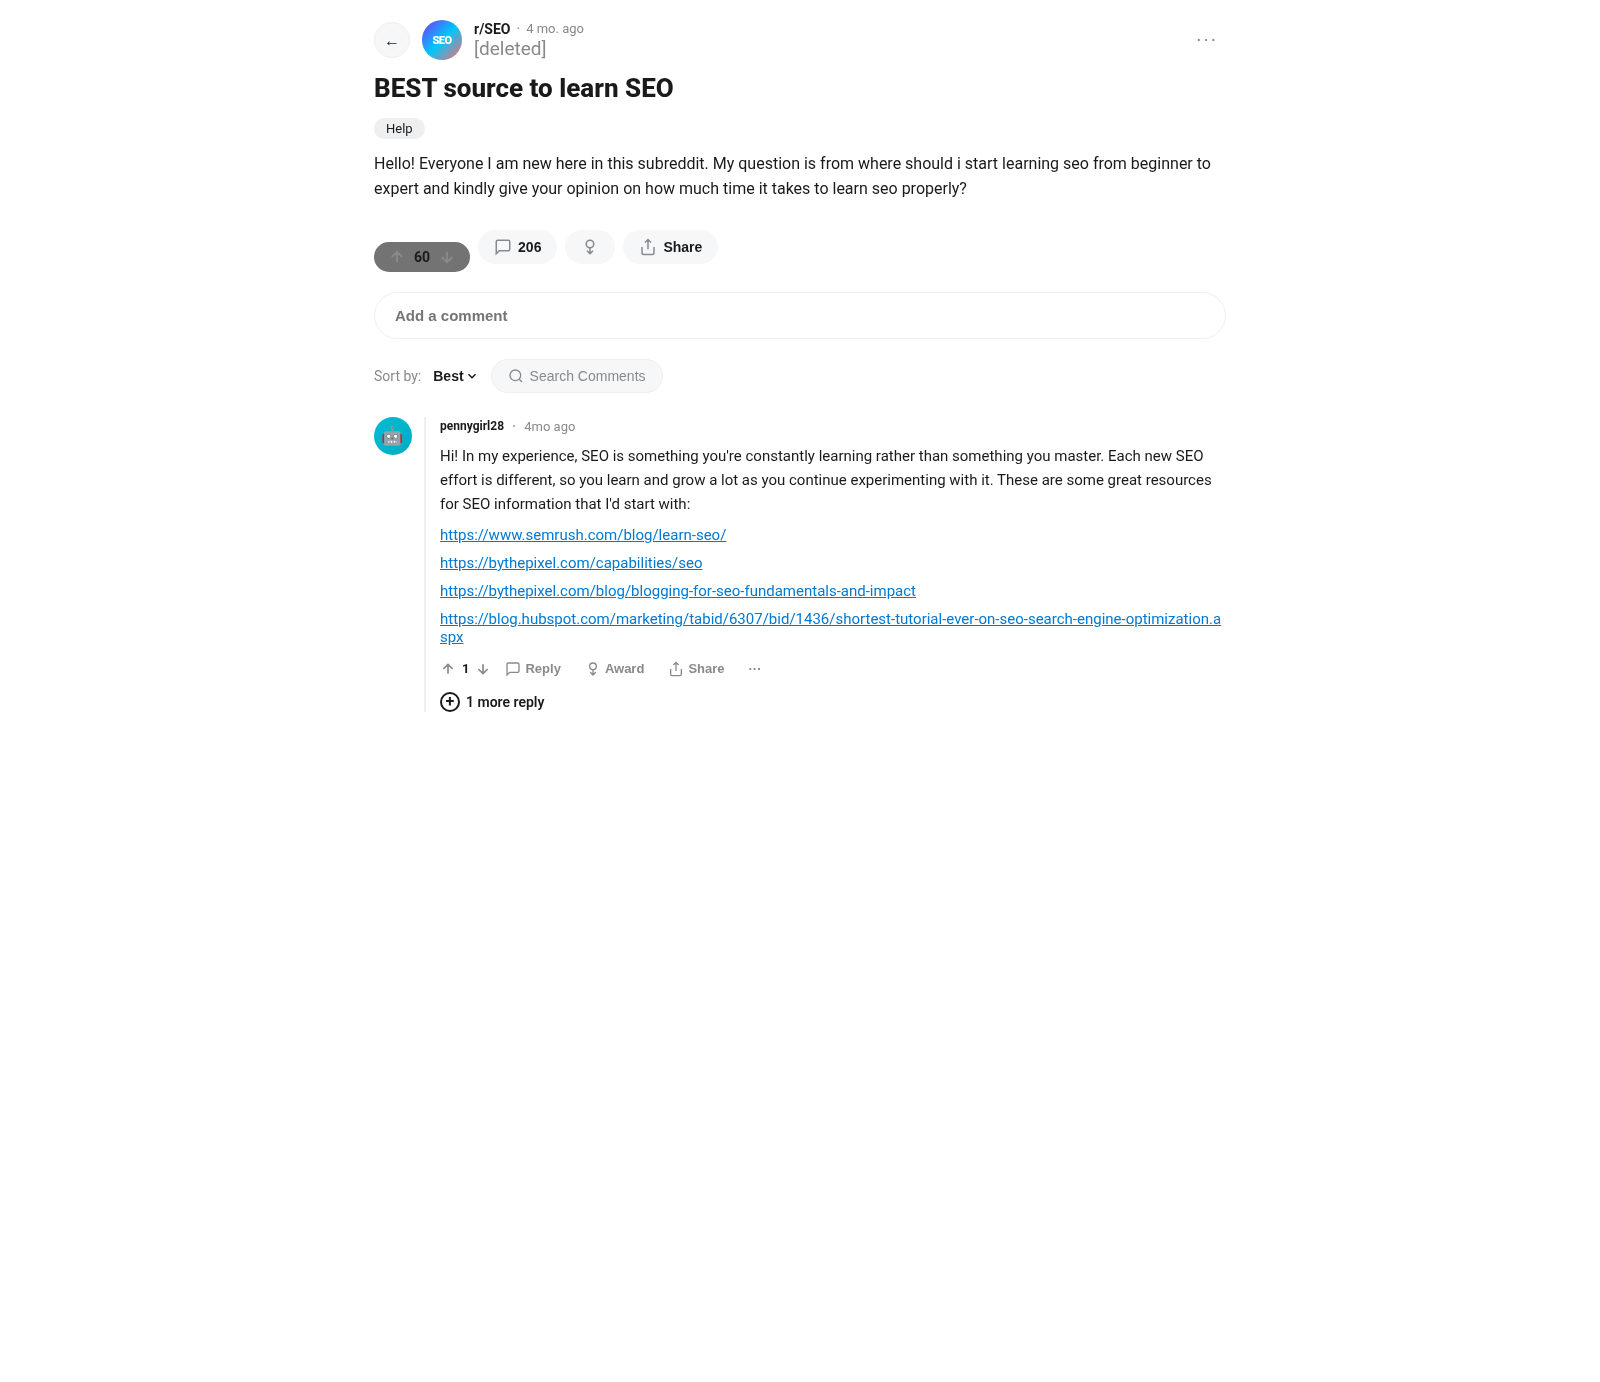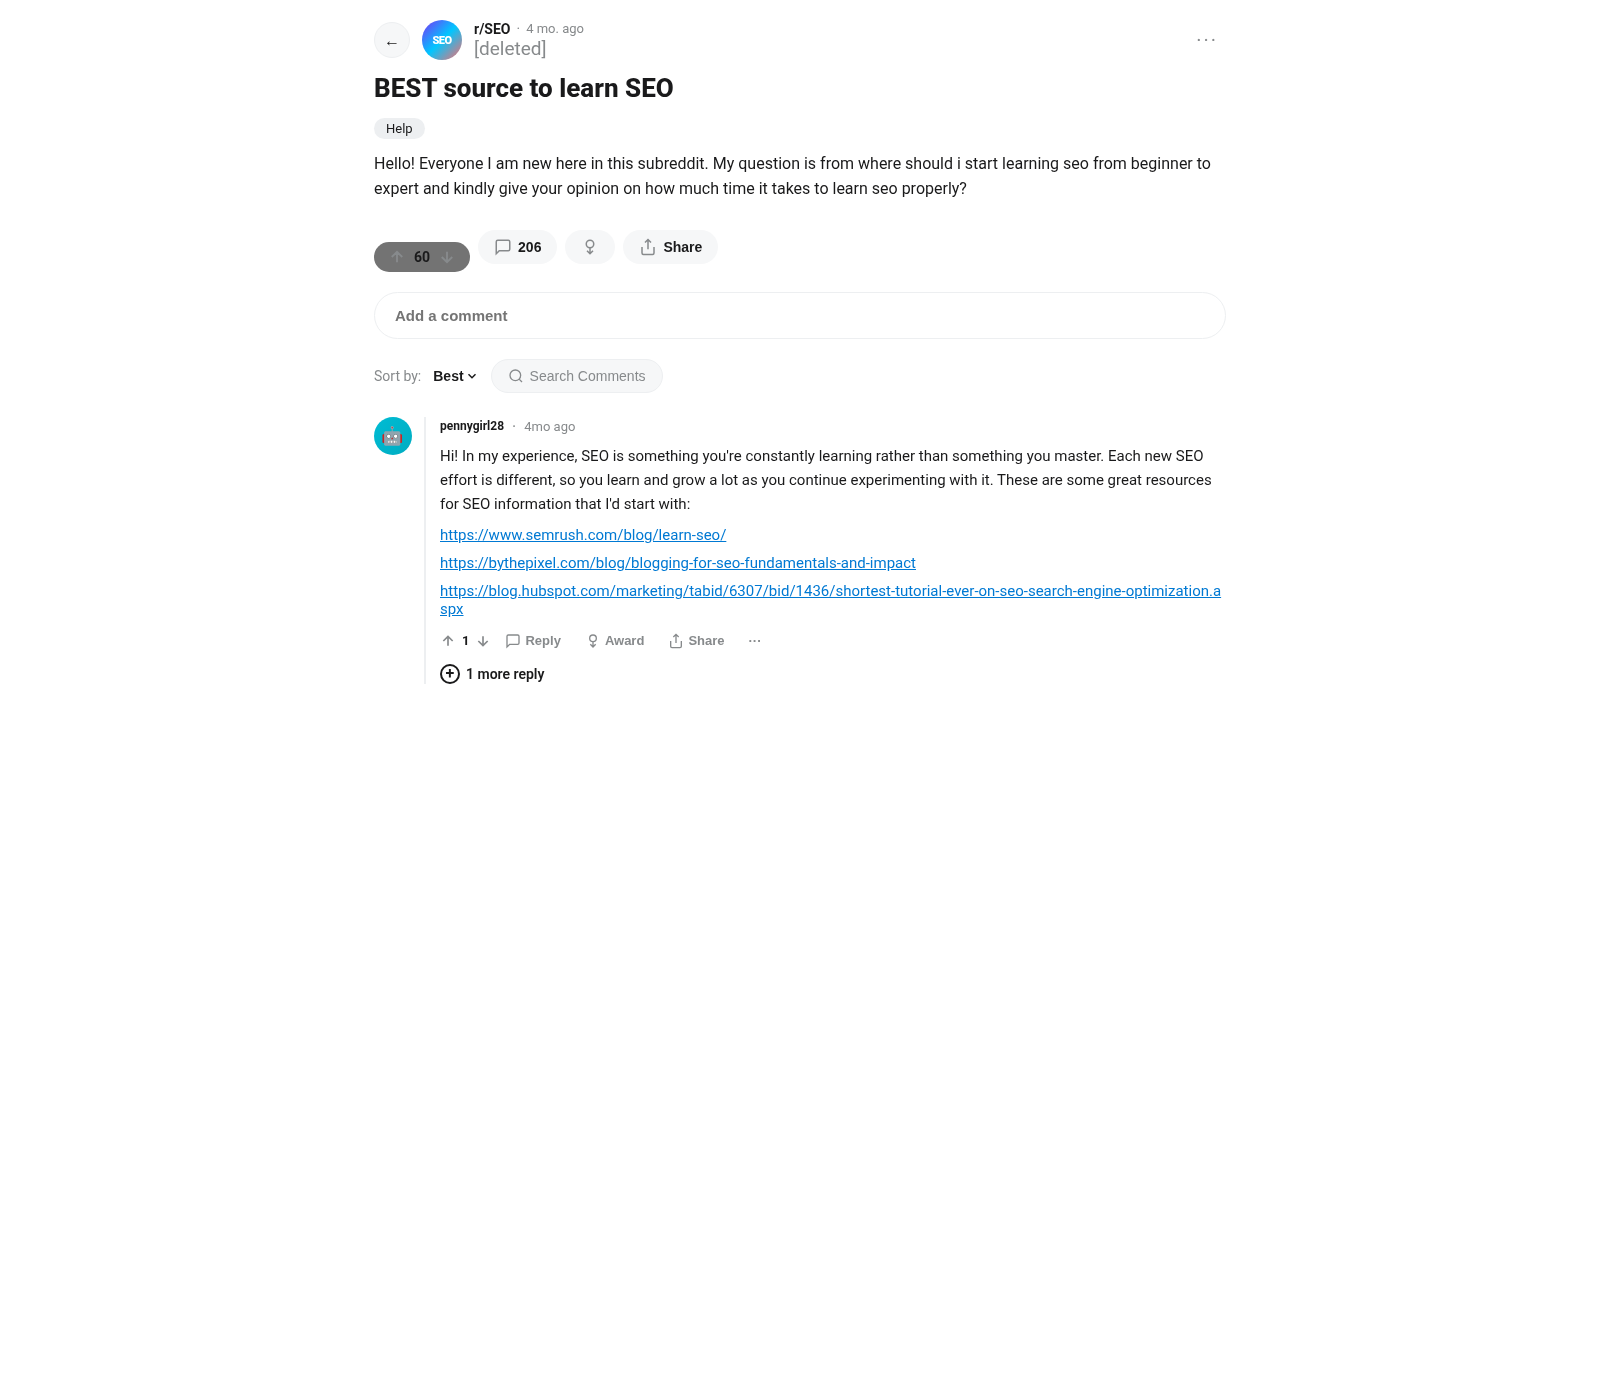--- a/index.html
+++ b/index.html
@@ -433,20 +433,21 @@
   <div class="comment">
     <div class="comment-avatar">🤖</div>
     <div class="comment-content">
       <div class="comment-header">
         <span class="comment-author">pennygirl28</span>
         <span style="color:#878a8c">·</span>
         <span class="comment-time">4mo ago</span>
       </div>
       <div class="comment-body">Hi! In my experience, SEO is something you're constantly learning rather than something you master. Each new SEO effort is different, so you learn and grow a lot as you continue experimenting with it. These are some great resources for SEO information that I'd start with:</div>
       <a class="comment-link" href="#">https://www.semrush.com/blog/learn-seo/</a>
+      <a class="comment-link" href="#">https://bythepixel.com/capabilities/seo</a>
       <a class="comment-link" href="#">https://bythepixel.com/blog/blogging-for-seo-fundamentals-and-impact</a>
       <a class="comment-link" href="#">https://blog.hubspot.com/marketing/tabid/6307/bid/1436/shortest-tutorial-ever-on-seo-search-engine-optimization.aspx</a>
 
       <div class="comment-actions">
         <div class="comment-vote-group">
           <span class="comment-vote-btn">
             <svg width="16" height="16" viewBox="0 0 24 24" fill="none" stroke="#878a8c" stroke-width="2.5">
               <path d="M12 19V5M5 12l7-7 7 7"></path>
             </svg>
           </span>

